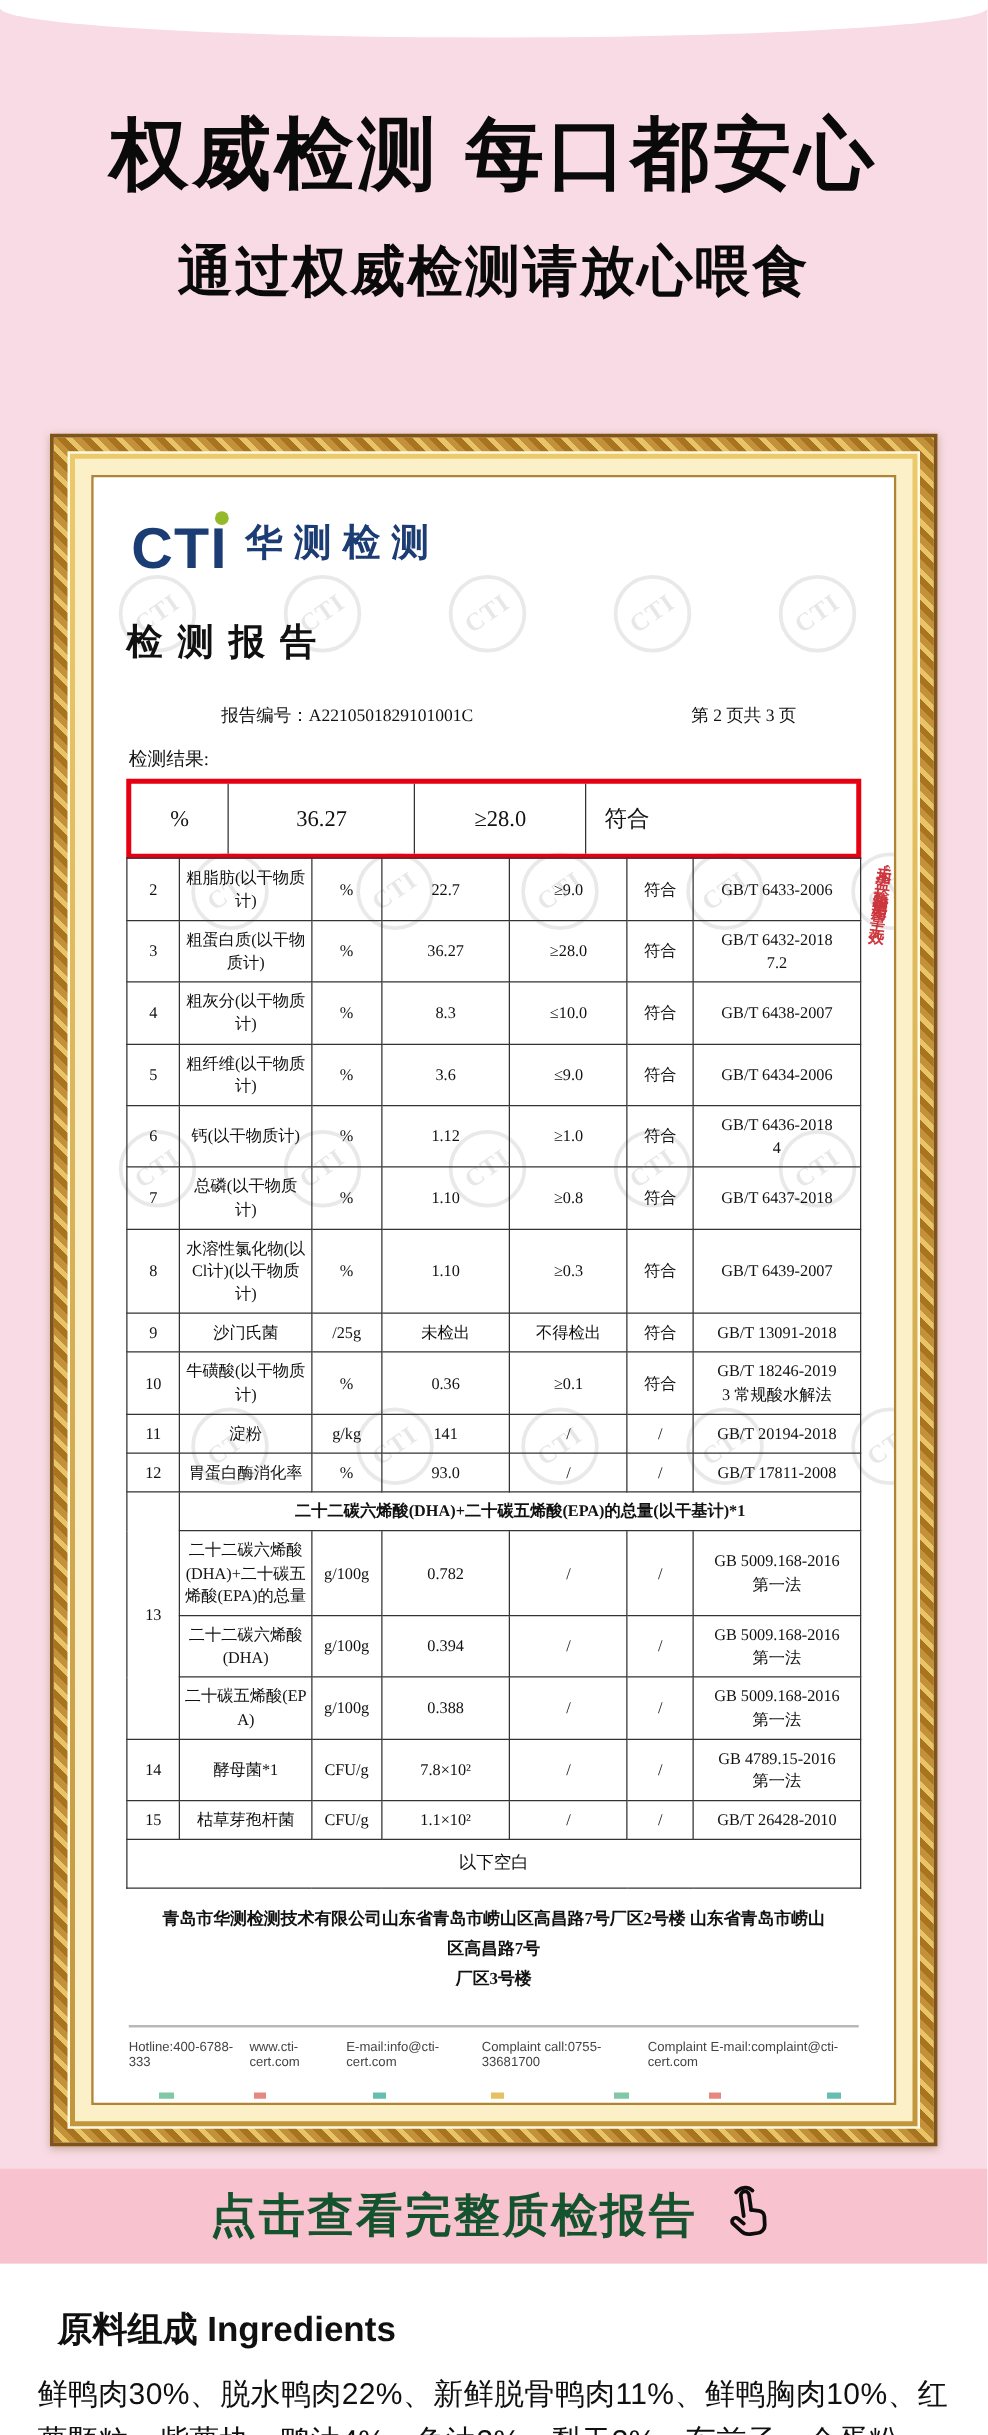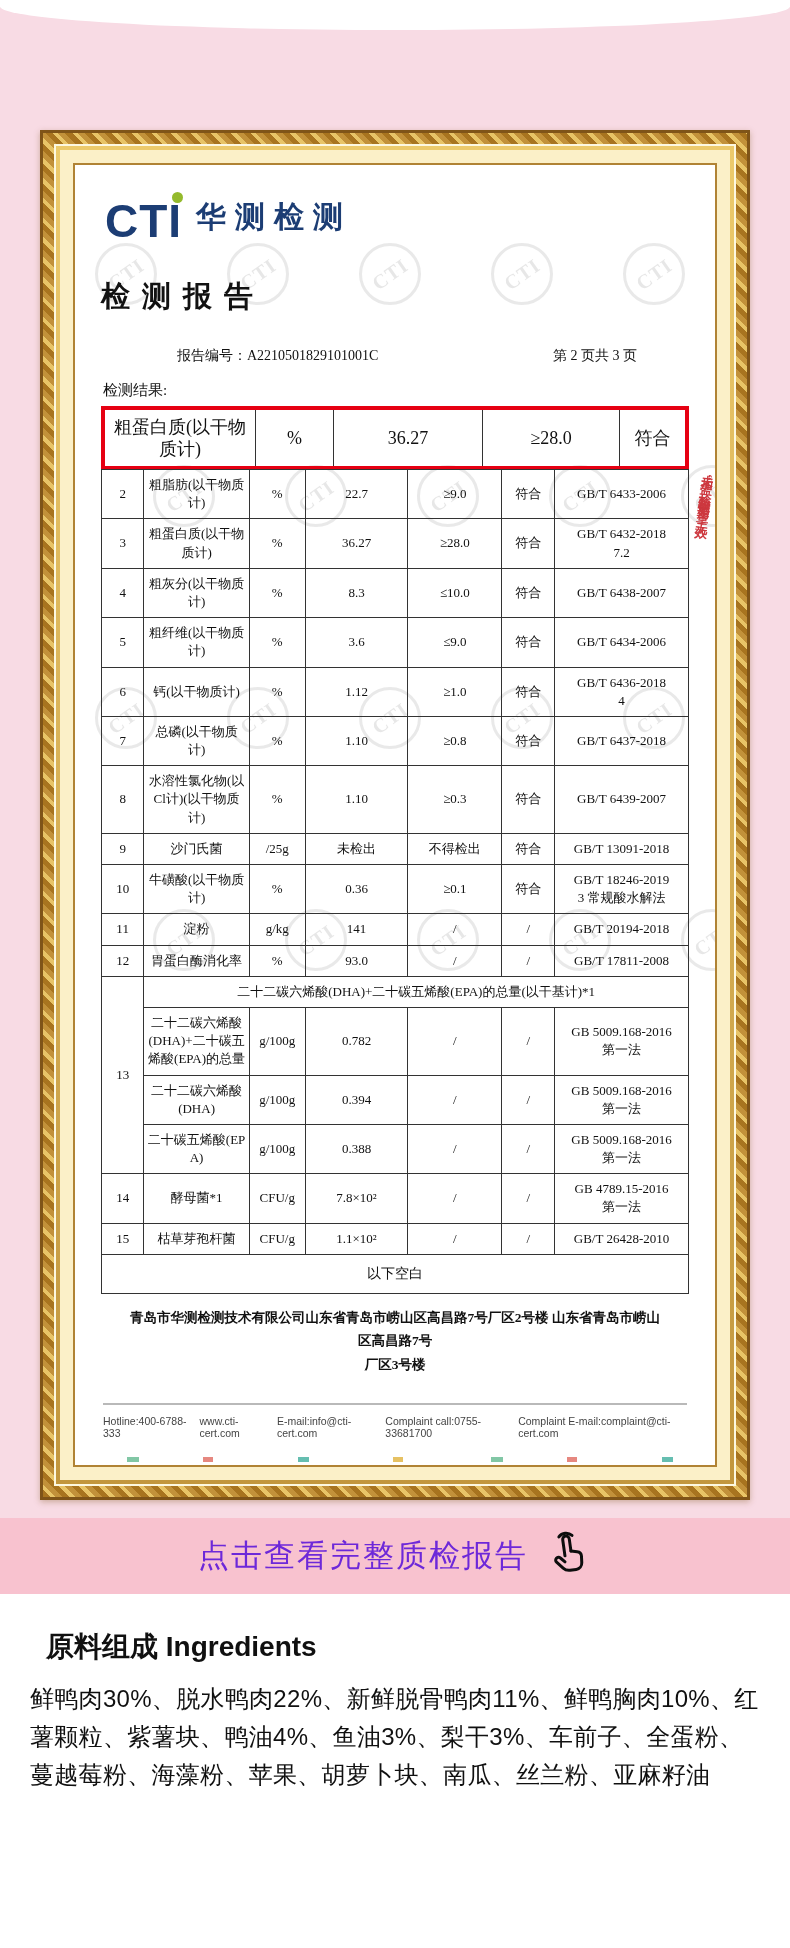--- a/index.html
+++ b/index.html
@@ -69,21 +69,21 @@
   
   table.results{
     width:100%;border-collapse:collapse;font-size:13px;position:relative;z-index:2;
     table-layout:fixed;margin-top:-1px;
   }
   table.results td{
     border:1px solid #333;text-align:center;vertical-align:middle;
     padding:6px 3px;line-height:1.4;word-break:break-all;
   }
   td.std, td.result{white-space:pre-line;}
-  td.group-head{text-align:left;padding-left:10px;}
+  td.group-head{text-align:left;padding-left:10px;font-weight:bold;}
   td.blank-note{height:26px;font-size:14px;}
   .col-no{width:7.2%;}.col-item{width:18%;}.col-unit{width:9.5%;}
   .col-res{width:17.5%;}.col-lim{width:16%;}.col-con{width:9%;}.col-std{width:22.8%;}
   .address{
     text-align:center;font-size:13.5px;margin:12px 26px 0;line-height:1.75;
     white-space:pre-line;position:relative;z-index:2;font-weight:600;
   }
   .cert-footer{
     margin:26px 2px 14px;border-top:2px solid #b9b9b9;padding-top:10px;
     display:flex;justify-content:flex-end;gap:8px;
@@ -102,33 +102,35 @@
       #e06a60 110px 120px,transparent 120px 205px,#3fae9d 205px 216px,
       transparent 216px 300px,#e0b23c 300px 310px,transparent 310px 364px);
     opacity:.8;
   }
   
   .cta-band{
     margin-top:18px;height:76px;background:#f8c2cf;
     display:flex;align-items:center;justify-content:center;gap:16px;
     cursor:pointer;
   }
-  .cta-label{font-size:31px;font-weight:400;color:#6d28d9;letter-spacing:2px;}
+  .cta-label{font-size:37px;font-weight:700;color:#14532d;letter-spacing:2px;}
   .cta-hand{transform:rotate(-8deg);margin-top:-6px;}
   
   .white-section{background:#fff;padding:34px 30px 20px;color:#101010;}
   .sec-heading{font-size:28px;font-weight:800;margin:0 16px 14px;}
   .sec-body{font-size:24px;line-height:38px;margin:0 0 30px;letter-spacing:.3px;}
 </style>
 </head>
 <body>
 
 <div class="pink-section">
   <div class="top-wave"></div>
 
+  <h1 class="main-title">权威检测 每口都安心</h1>
+  <div class="subtitle">通过权威检测请放心喂食</div>
 
   <div class="frame">
     <div class="f-outer">
         <div class="f-gap">
           <div class="f-gold">
             <div class="f-mat">
               <div class="f-edge">
       <div class="cert-page">
 
         <div id="wm-layer">
@@ -207,22 +209,20 @@
         <div class="report-meta">
           <span>
             <span>报告编号：</span><span>A2210501829101001C</span>
           </span>
           <span>第 2 页共 3 页</span>
         </div>
 
         <div class="results-label">检测结果:</div>
 
         <div class="red-row">
-          <div class="cell rc1 result">粗蛋白质(以干物
-质计)</div>
           <div class="cell rc2">%</div>
           <div class="cell rc3">36.27</div>
           <div class="cell rc4">≥28.0</div>
           <div class="cell rc5">符合</div>
         </div>
 
         <table class="results">
           <colgroup>
             <col class="col-no">
                       <col class="col-item">

